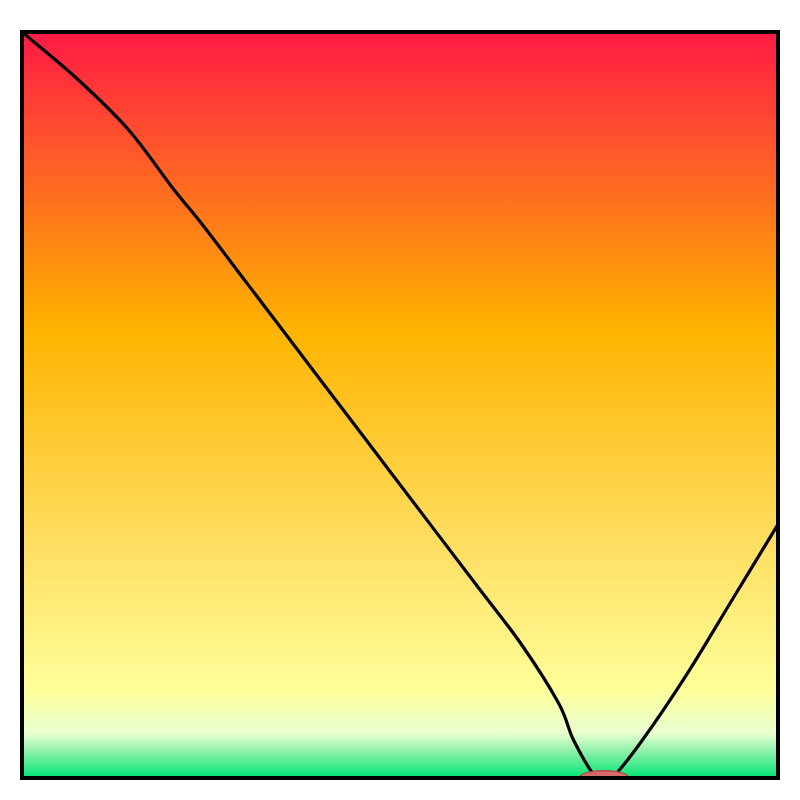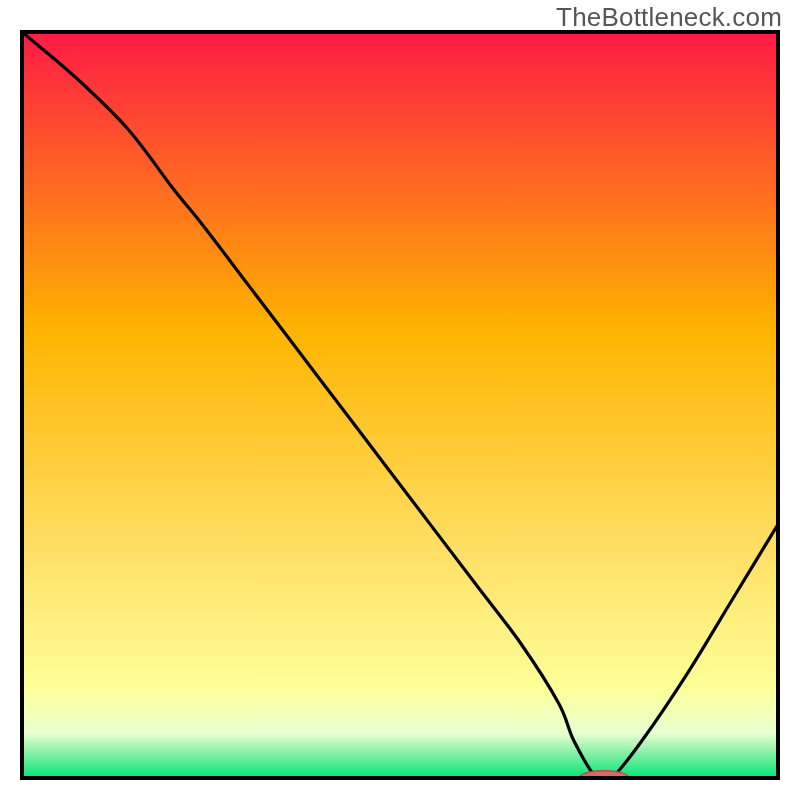--- a/index.html
+++ b/index.html
@@ -13,21 +13,20 @@
     font-size: 26px;
     color: #565656;
     letter-spacing: 0.2px;
   }
   svg.chart { position: absolute; left: 0; top: 0; width: 800px; height: 800px; display: block; }
 </style>
 </head>
 <body>
 <div class="wrap">
 
-<div class="watermark">TheBottleneck.com</div>
 
 <svg class="chart" viewBox="0 0 800 800">
   <defs>
     <linearGradient id="bg-grad" x1="0" y1="0" x2="0" y2="1">
       <stop offset="0%" stop-color="#ff1a45"></stop>
       <stop offset="40%" stop-color="#ffb400"></stop>
       <stop offset="70%" stop-color="#ffe066"></stop>
       <stop offset="88%" stop-color="#ffff99"></stop>
       <stop offset="94%" stop-color="#e8ffd0"></stop>
       <stop offset="96.5%" stop-color="#8cf0a8"></stop>

